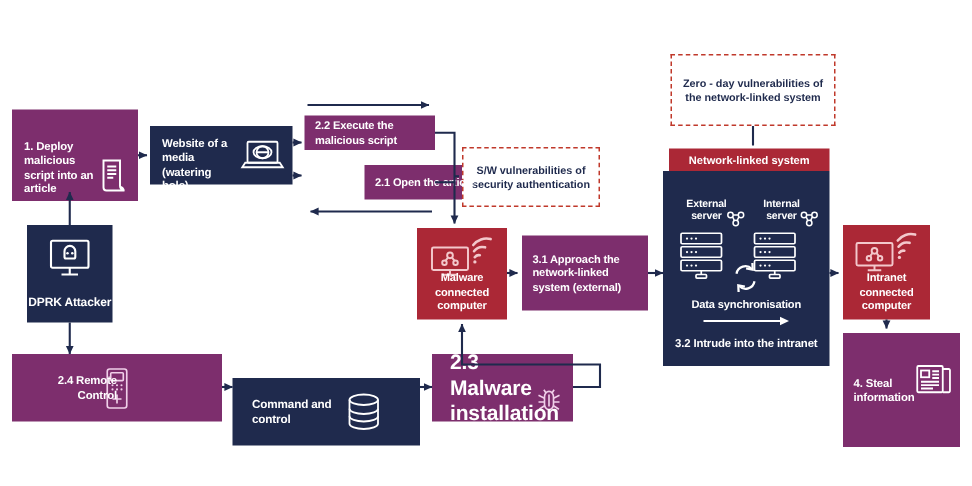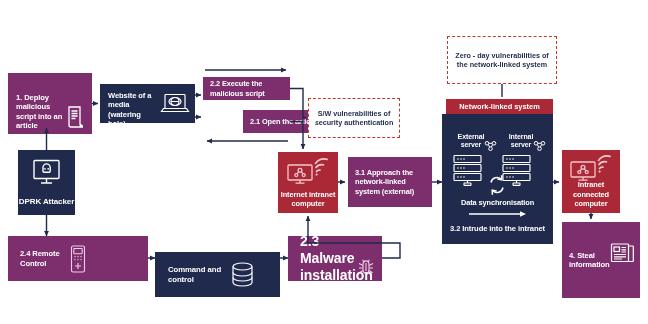--- a/index.html
+++ b/index.html
@@ -151,21 +151,21 @@
         <circle cx="17.7" cy="17.1" r="1.5"></circle>
         <path d="M12.6 13.8 L11.1 15.7 M15.4 13.8 L16.9 15.7"></path>
         <g stroke="#f3c8cc" stroke-width="1.7" stroke-linecap="round" fill="none">
           <path d="M30.5 13.5 a3.2 3.2 0 0 1 3.4 -1.3"></path>
           <path d="M30 9.5 a7 7 0 0 1 7.4 -2.6"></path>
           <path d="M29.5 5.4 a11 11 0 0 1 11.6 -4"></path>
         </g>
         <circle cx="30.6" cy="16.6" r="1.1" fill="#f3c8cc" stroke="none"></circle>
       </svg>
     </span>
-    <span class="txt" style="line-height:1.25;">Internet intranet computer</span>
+    <span class="txt" style="line-height:1.25;">Malware connected computer</span>
   </div>
 
   <div class="box purple" style="left:348px;top:157px;width:84px;height:50px;padding:0 5px 0 7px;font-size:7.4px;">
     <span class="txt">3.1 Approach the network-linked system (external)</span>
   </div>
 
   <div class="hdr" style="left:446px;top:99px;width:107px;height:15px;font-size:7.4px;">
     <span class="txt">Network-linked system</span>
   </div>
 
@@ -274,21 +274,21 @@
       <svg width="25" height="24" viewBox="0 0 25 24" fill="none" stroke="#ffffff" stroke-width="1.2">
         <rect x="1.5" y="4" width="17" height="17.5" rx="0.8"></rect>
         <path d="M18.5 6 H22.5 a0.8 0.8 0 0 1 0.8 0.8 V20.7 a0.8 0.8 0 0 1 -0.8 0.8 H18.5"></path>
         <rect x="4" y="7" width="5.5" height="4.5"></rect>
         <path d="M11.5 7.5 H16 M11.5 9.8 H16 M11.5 12 H16"></path>
         <path d="M4 14.5 H16 M4 16.8 H16 M4 19 H12"></path>
       </svg>
     </span>
   </div>
 
-  <div class="box purple" style="left:8px;top:236px;width:140px;height:45px;padding:0 0 0 12px;font-size:7.6px;">
+  <div class="box purple" style="left:8px;top:236px;width:140px;height:45px;padding:0 0 0 12px;font-size:7.6px;text-align:right;">
     <span class="txt" style="width:58px;">2.4 Remote Control</span>
     <span class="ico" style="left:62px;top:9px;">
       <svg width="16" height="28" viewBox="0 0 16 28" fill="none" stroke="#f0cfe9" stroke-width="1.1">
         <rect x="1.5" y="1" width="13" height="26" rx="1.6"></rect>
         <rect x="3.8" y="3.5" width="8.4" height="5.2" rx="0.6"></rect>
         <circle cx="5" cy="11.8" r="0.7" fill="#f0cfe9" stroke="none"></circle>
           <circle cx="8" cy="11.8" r="0.7" fill="#f0cfe9" stroke="none"></circle>
           <circle cx="11" cy="11.8" r="0.7" fill="#f0cfe9" stroke="none"></circle>
         <circle cx="5" cy="14.6" r="0.7" fill="#f0cfe9" stroke="none"></circle>
           <circle cx="8" cy="14.6" r="0.7" fill="#f0cfe9" stroke="none"></circle>

